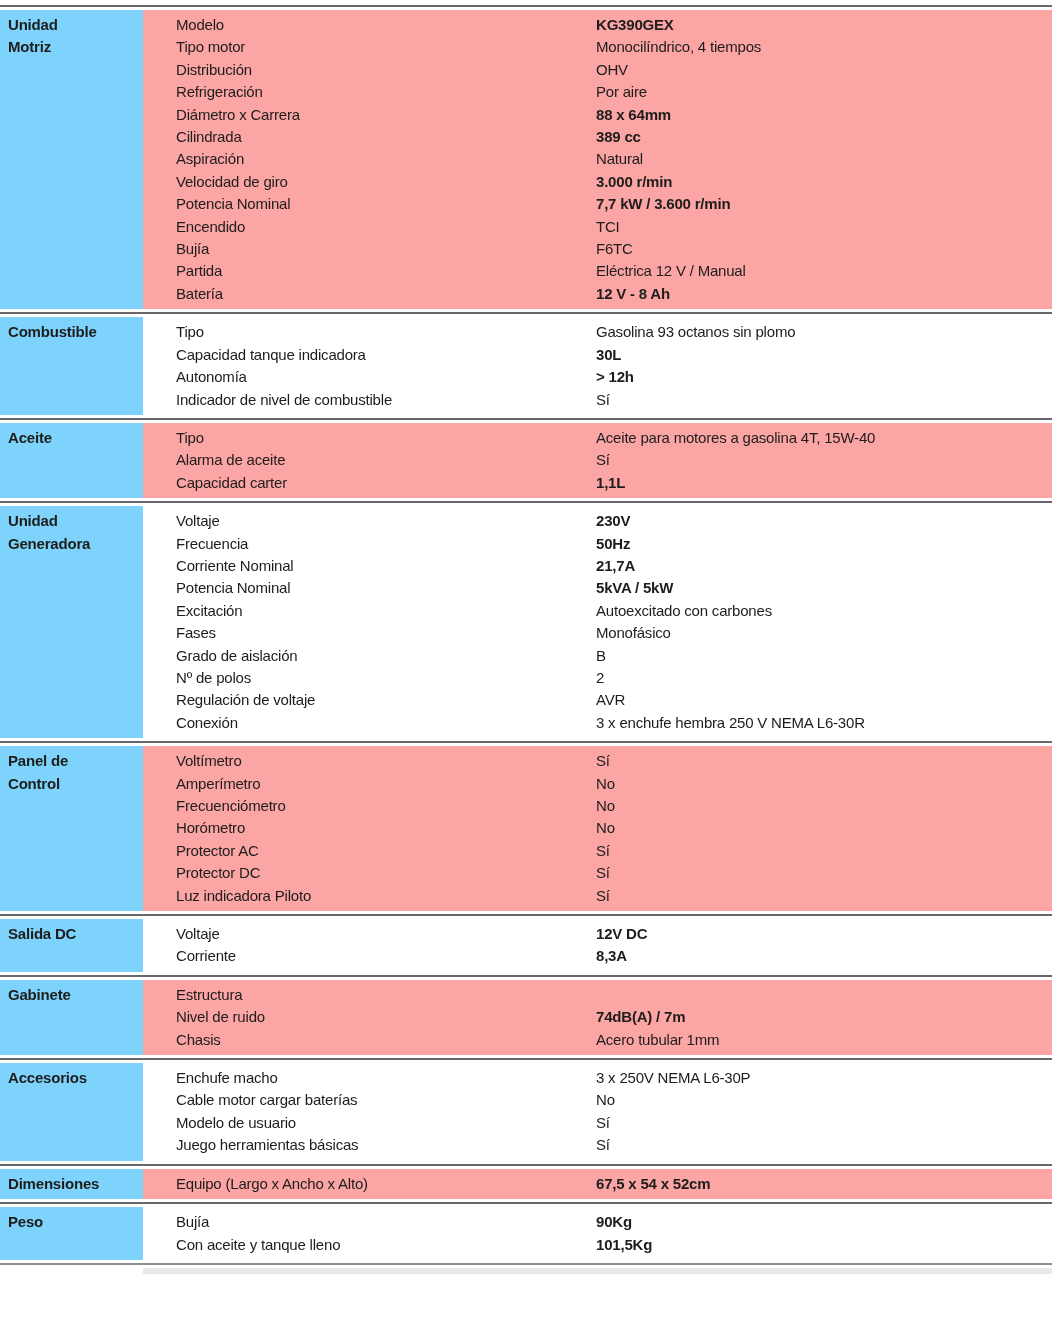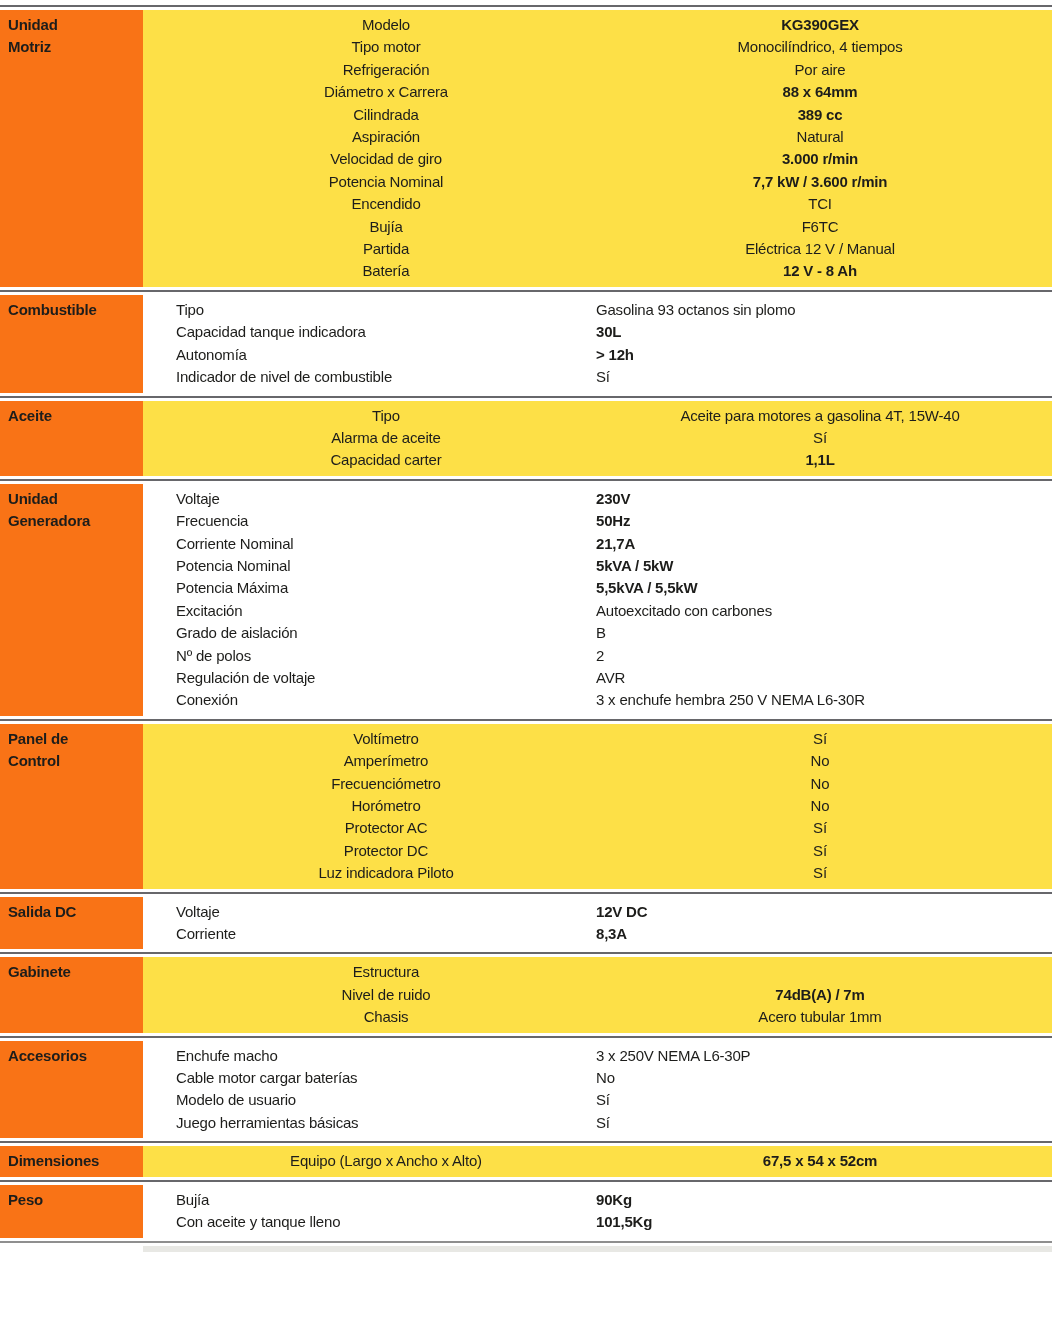--- a/index.html
+++ b/index.html
@@ -27,35 +27,34 @@
   }
   .section-body {
     display: flex;
     align-items: stretch;
   }
   .header-col {
     flex: 0 0 143px;
     width: 143px;
     box-sizing: border-box;
     padding: 4px 6px 0 8px;
-    background: #f97316;
+    background: #7dd3fc;
   }
   .section-title {
     font-weight: bold;
     font-size: 15px;
     line-height: 22.4px;
     white-space: pre-line;
   }
   .band {
     flex: 1 1 auto;
     padding: 4px 0;
   }
   .band.shaded {
-    background: #fde047;
-    text-align: center;
+    background: #fca5a5;
   }
   .spec-row {
     display: flex;
     font-size: 15px;
     line-height: 22.4px;
   }
   .spec-label {
     flex: 0 0 420px;
     padding-left: 33px;
   }
@@ -86,20 +85,24 @@
       <div class="band shaded">
         <div class="spec-row">
           <div class="spec-label">Modelo</div>
           <div class="spec-value bold">KG390GEX</div>
         </div>
         <div class="spec-row">
           <div class="spec-label">Tipo motor</div>
           <div class="spec-value">Monocilíndrico, 4 tiempos</div>
         </div>
         <div class="spec-row">
+          <div class="spec-label">Distribución</div>
+          <div class="spec-value">OHV</div>
+        </div>
+        <div class="spec-row">
           <div class="spec-label">Refrigeración</div>
           <div class="spec-value">Por aire</div>
         </div>
         <div class="spec-row">
           <div class="spec-label">Diámetro x Carrera</div>
           <div class="spec-value bold">88 x 64mm</div>
         </div>
         <div class="spec-row">
           <div class="spec-label">Cilindrada</div>
           <div class="spec-value bold">389 cc</div>
@@ -195,26 +198,26 @@
         </div>
         <div class="spec-row">
           <div class="spec-label">Corriente Nominal</div>
           <div class="spec-value bold">21,7A</div>
         </div>
         <div class="spec-row">
           <div class="spec-label">Potencia Nominal</div>
           <div class="spec-value bold">5kVA / 5kW</div>
         </div>
         <div class="spec-row">
-          <div class="spec-label">Potencia Máxima</div>
-          <div class="spec-value bold">5,5kVA / 5,5kW</div>
-        </div>
-        <div class="spec-row">
           <div class="spec-label">Excitación</div>
           <div class="spec-value">Autoexcitado con carbones</div>
+        </div>
+        <div class="spec-row">
+          <div class="spec-label">Fases</div>
+          <div class="spec-value">Monofásico</div>
         </div>
         <div class="spec-row">
           <div class="spec-label">Grado de aislación</div>
           <div class="spec-value">B</div>
         </div>
         <div class="spec-row">
           <div class="spec-label">Nº de polos</div>
           <div class="spec-value">2</div>
         </div>
         <div class="spec-row">

